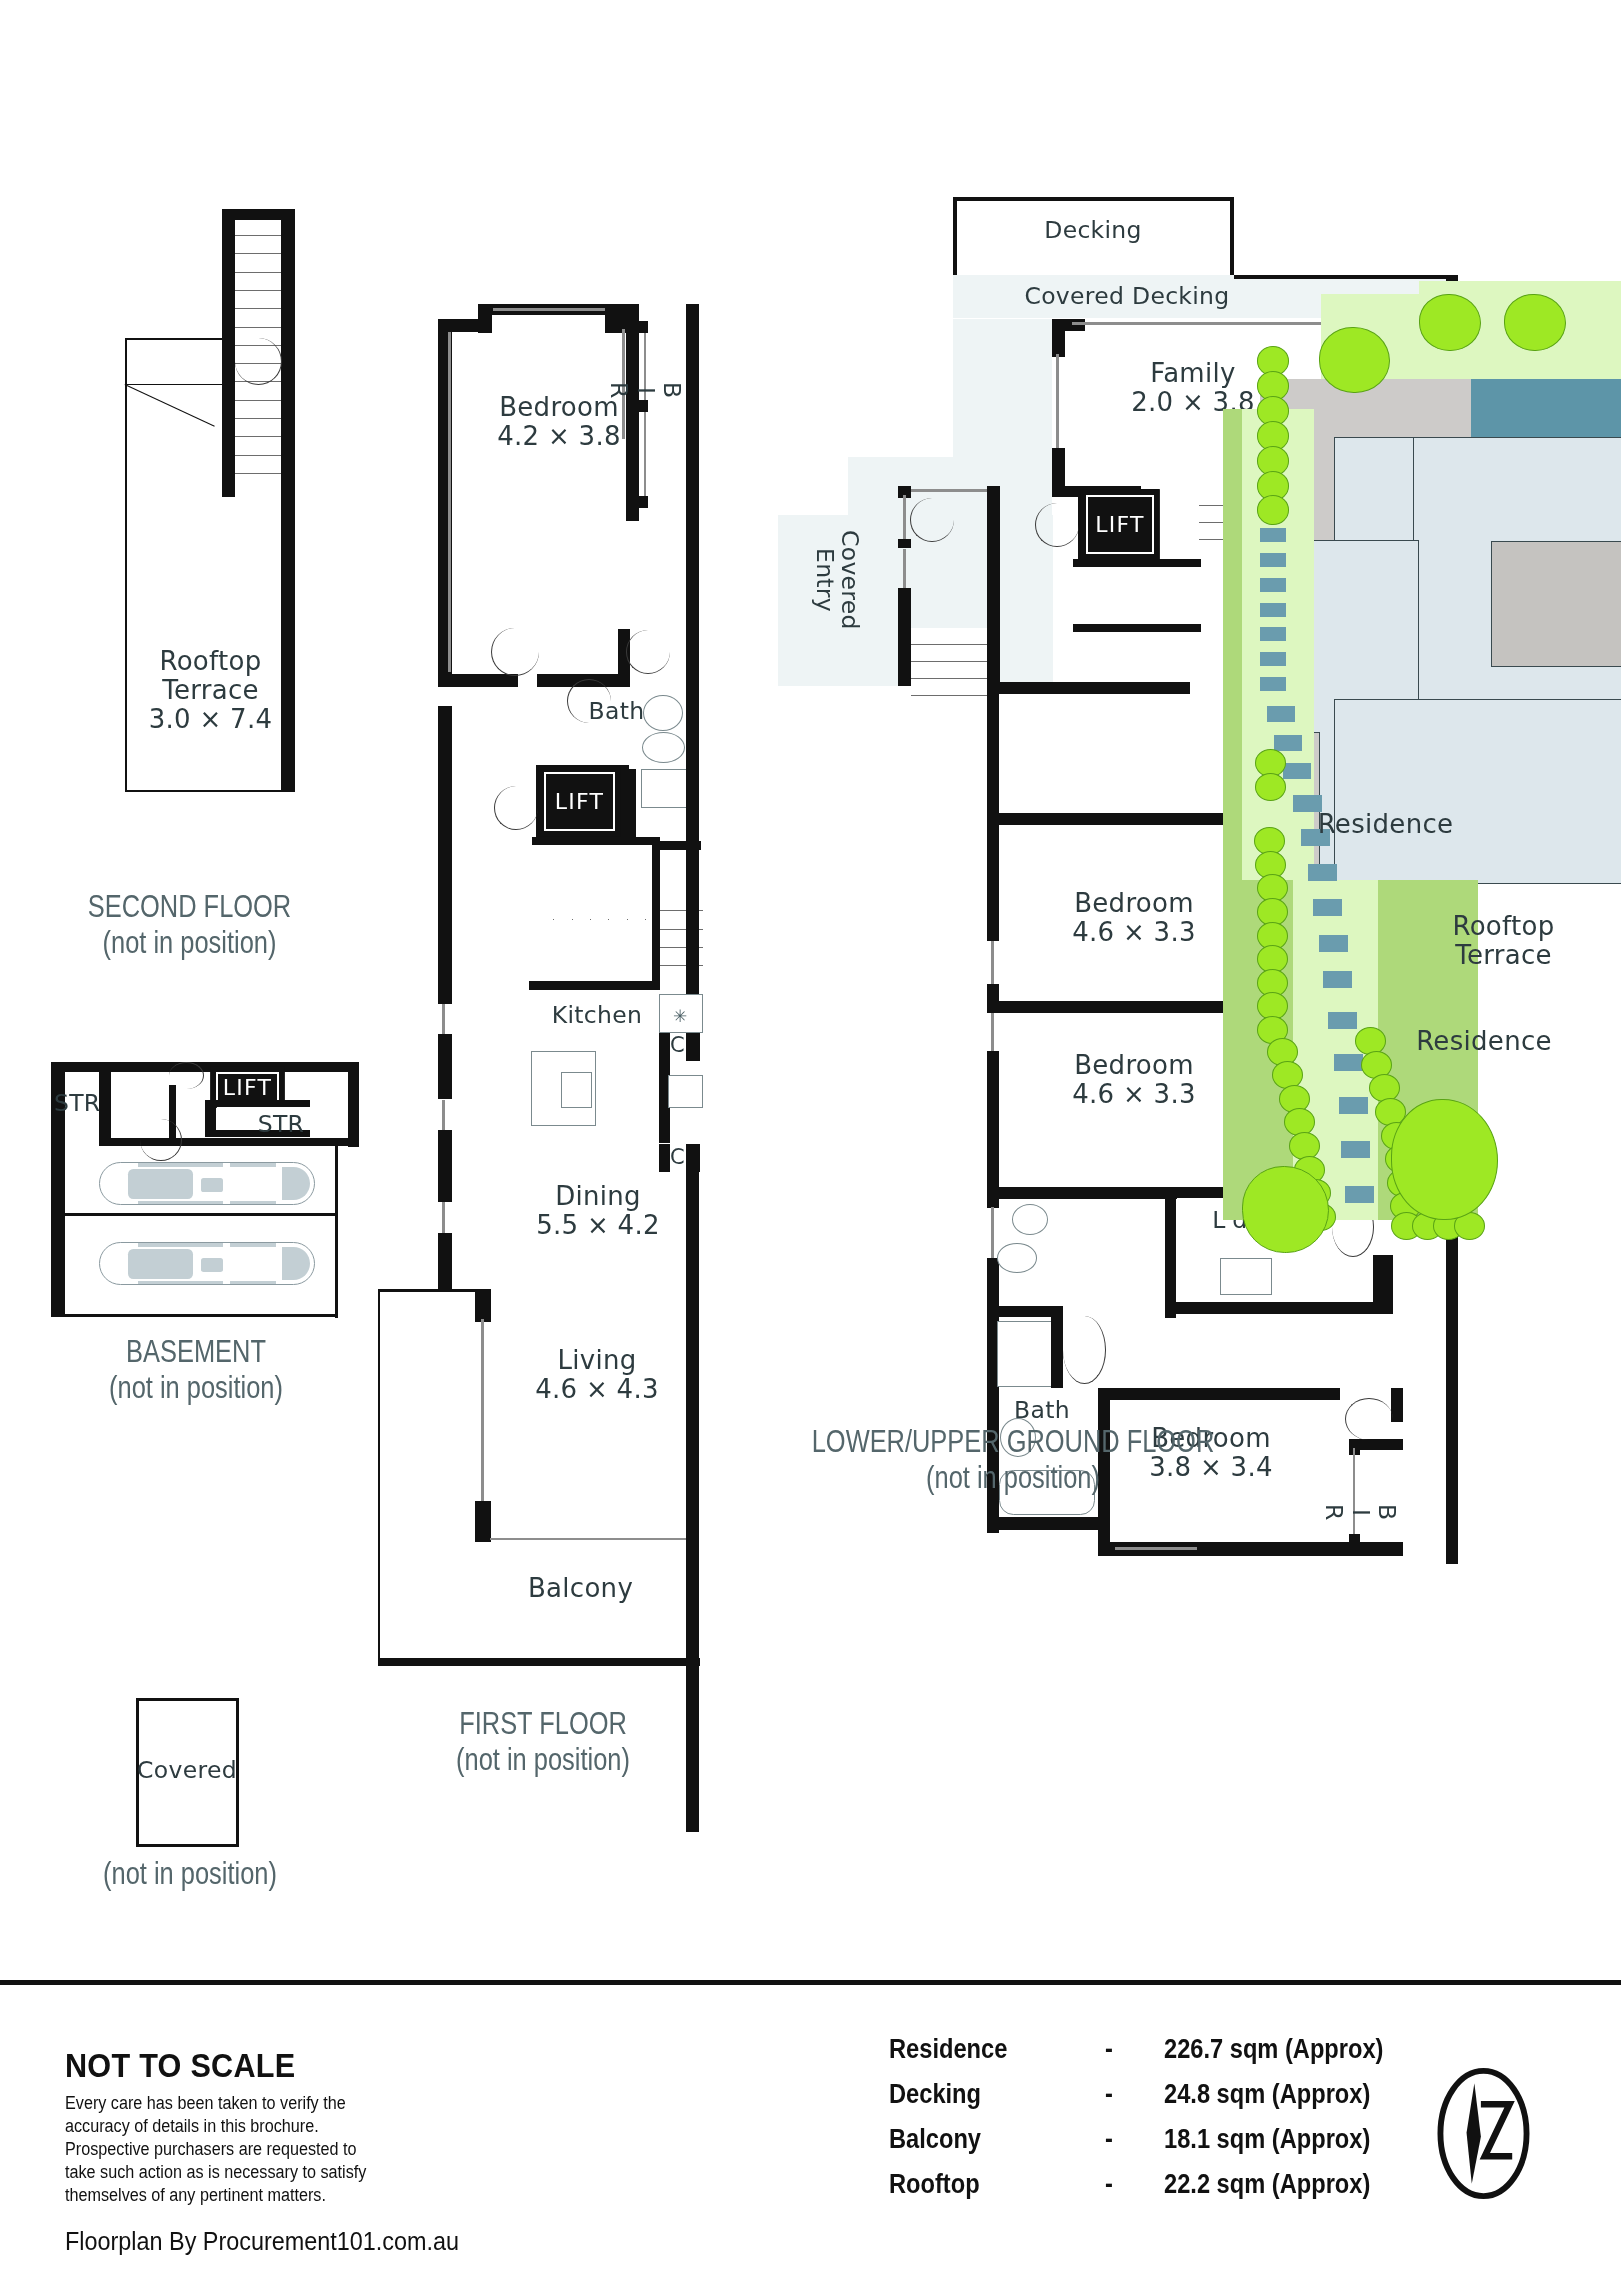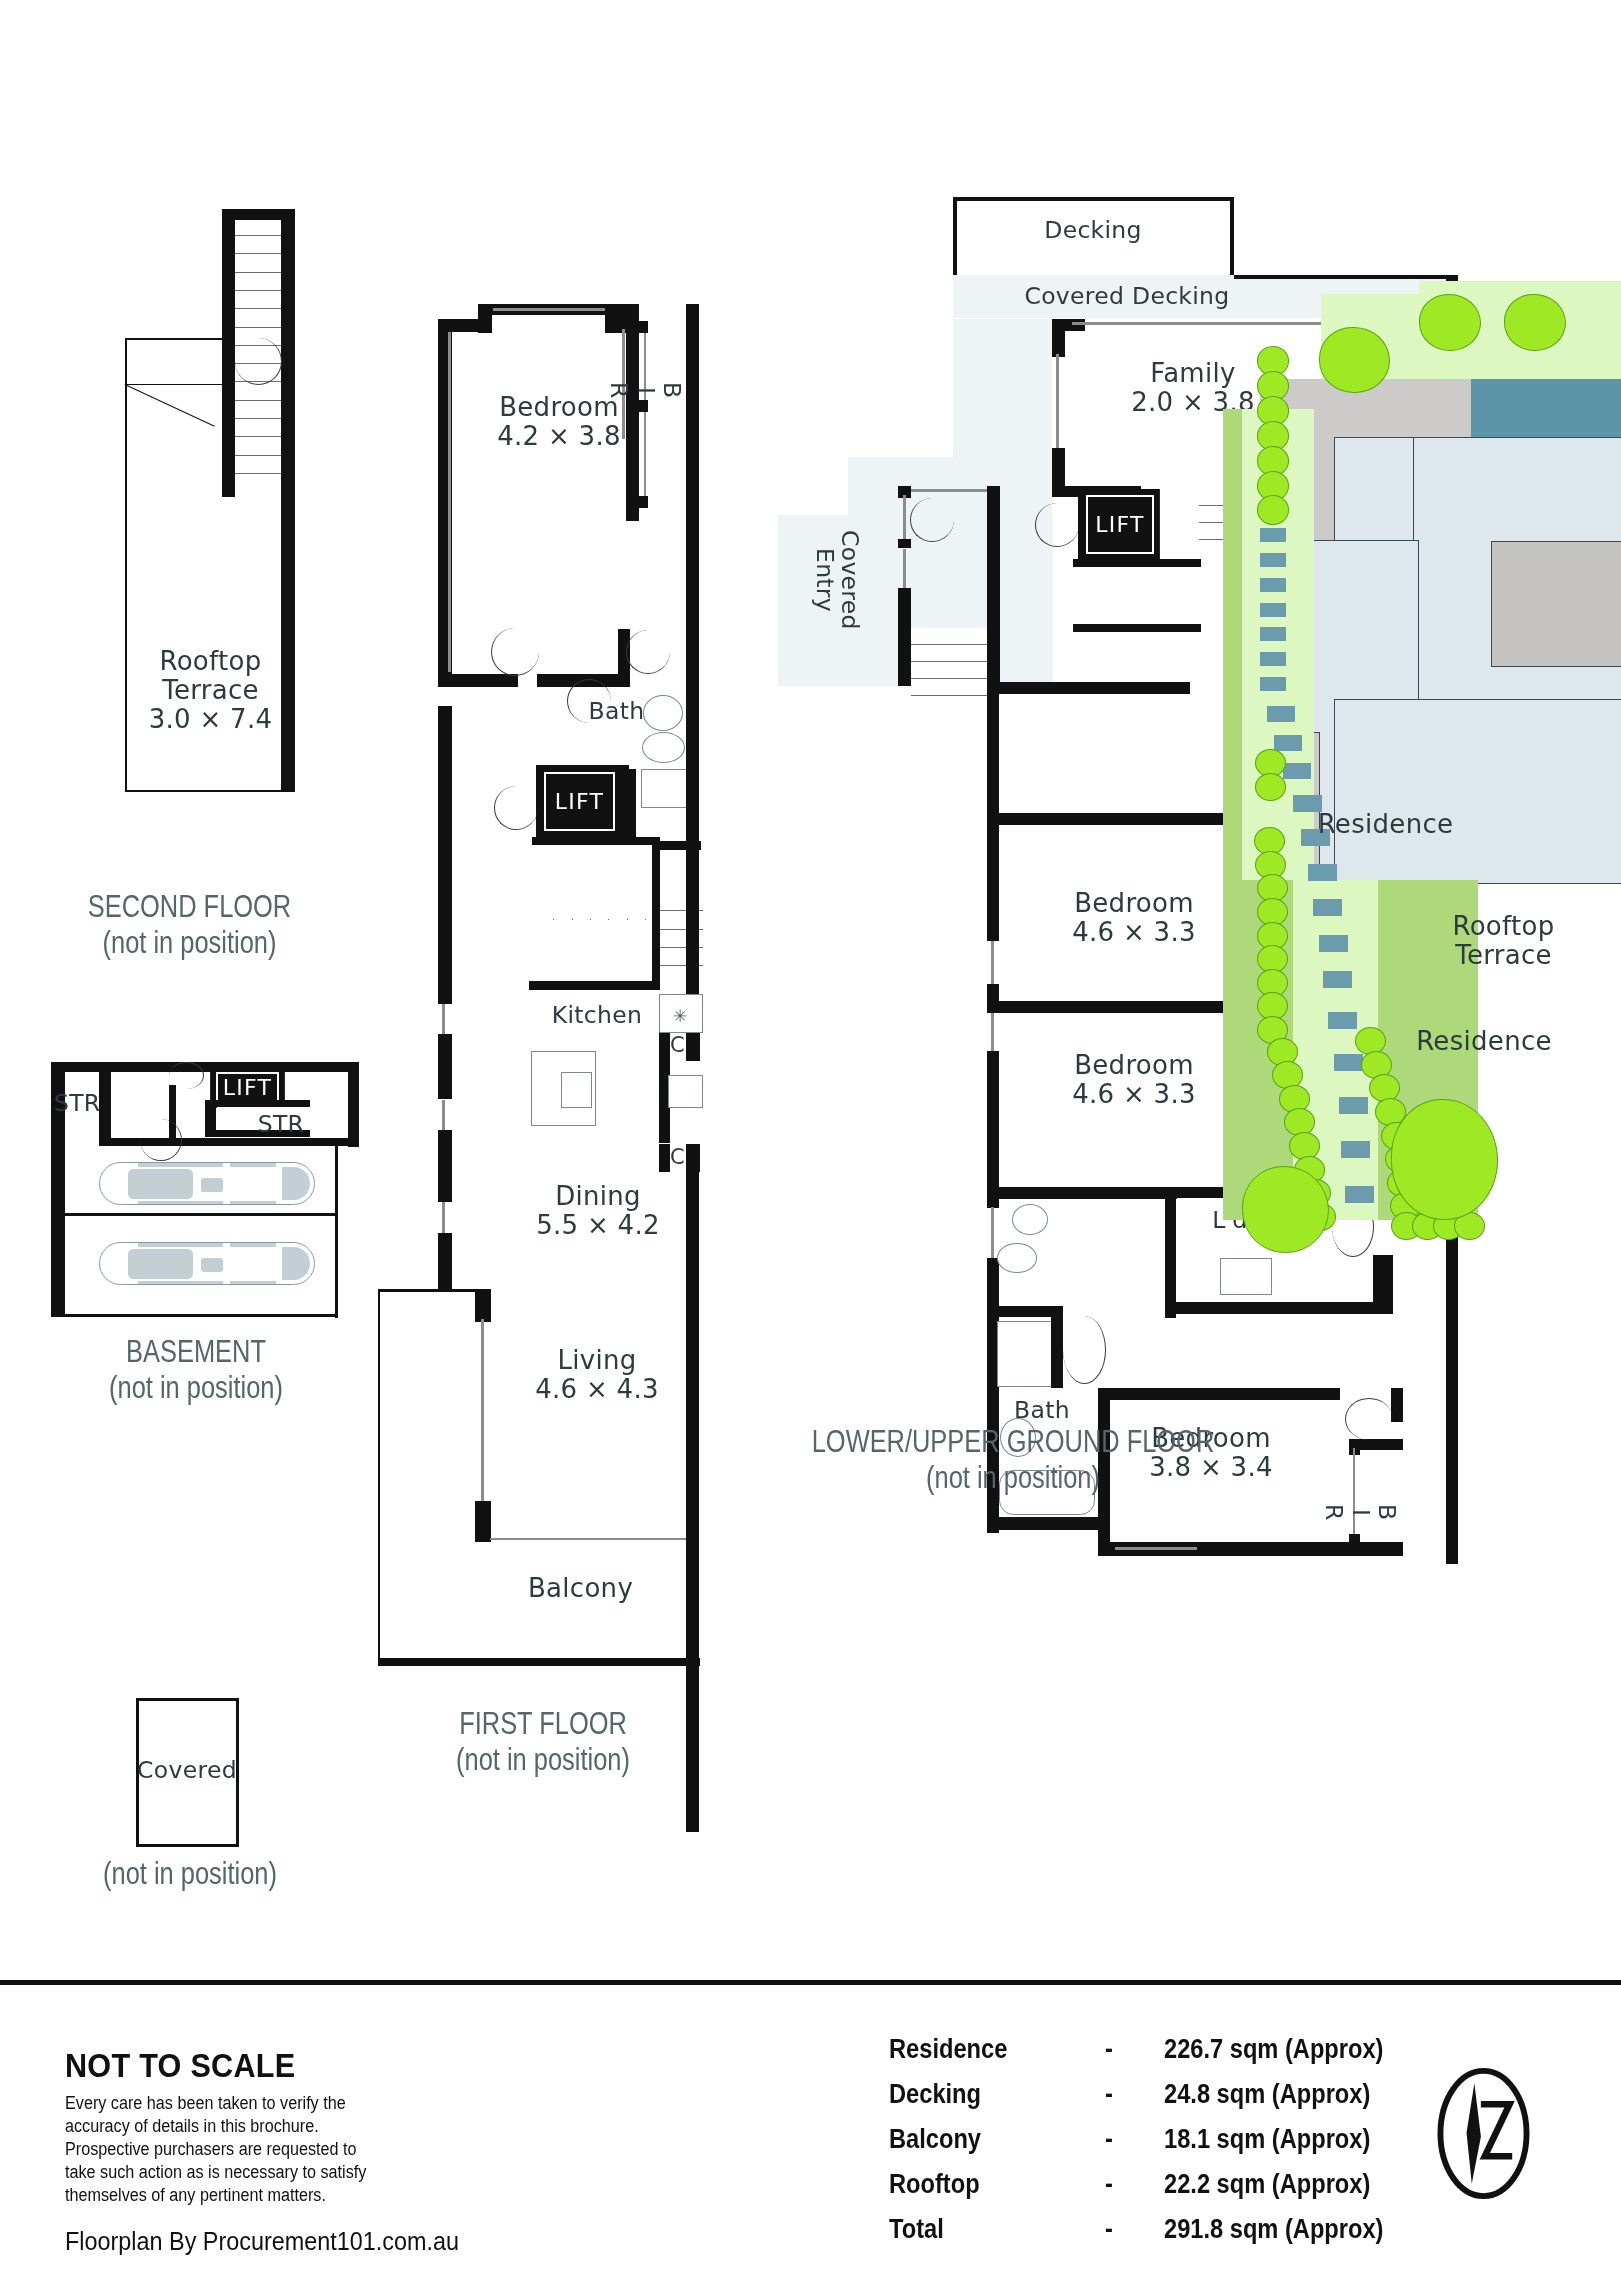--- a/index.html
+++ b/index.html
@@ -555,25 +555,20 @@
       <tr>
         <td class="lab">Balcony</td>
         <td class="dash">-</td>
         <td class="val">18.1 sqm (Approx)</td>
       </tr>
       <tr>
         <td class="lab">Rooftop</td>
         <td class="dash">-</td>
         <td class="val">22.2 sqm (Approx)</td>
       </tr>
-      <tr>
-        <td class="lab">Total</td>
-        <td class="dash">-</td>
-        <td class="val">291.8 sqm (Approx)</td>
-      </tr>
     </tbody>
   </table>
 </div>
 
 <svg id="logo" viewBox="0 0 160 210">
   <ellipse cx="80" cy="105" rx="66" ry="96" fill="none" stroke="#111" stroke-width="9"></ellipse>
   <polygon points="66,28 76,110 62,182 54,104" fill="#111"></polygon>
   <path d="M76,60 L120,60 L82,140 L124,140" fill="none" stroke="#111" stroke-width="10"></path>
 </svg>
 

